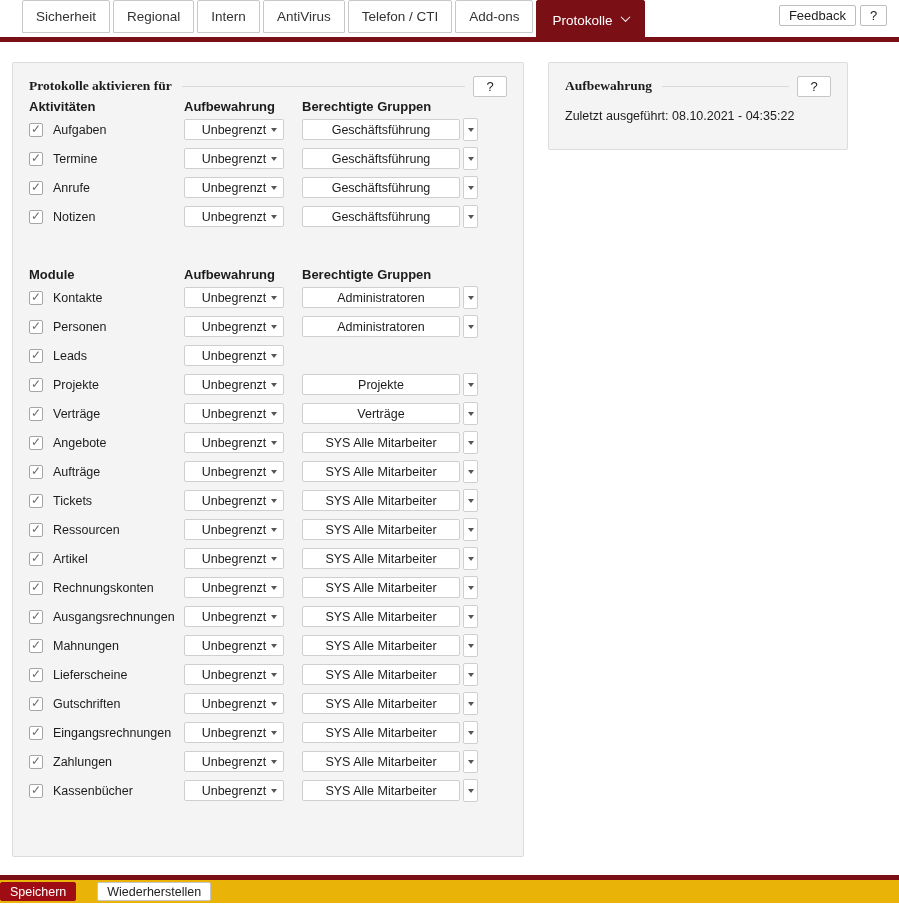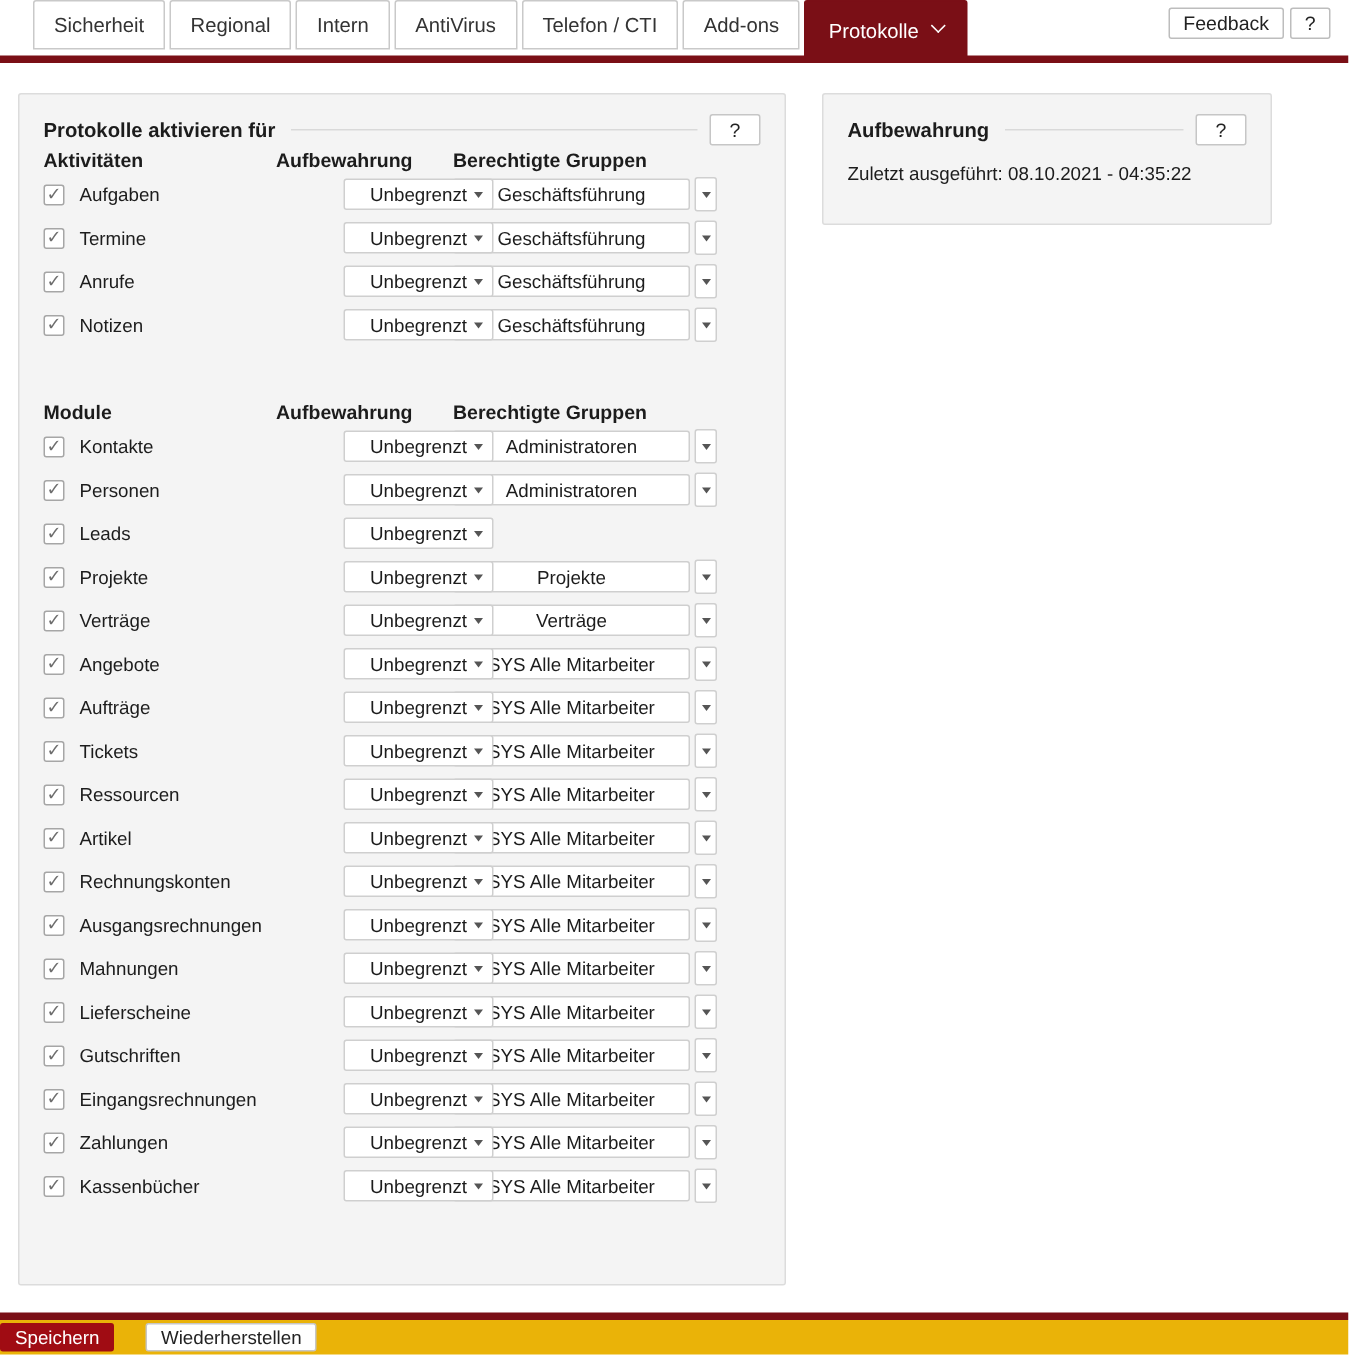--- a/index.html
+++ b/index.html
@@ -19,40 +19,40 @@
   .topright { position:absolute; right:12px; top:5px; display:flex; gap:4px; z-index:2; }
   .btn-plain { background:#fff; border:1px solid #bdbdbd; border-radius:2px; font-size:13px; color:#222;
                height:21px; display:flex; align-items:center; justify-content:center; padding:0 9px; cursor:pointer; }
   .btn-q { width:27px; padding:0; }
 
   
   .panel { position:absolute; background:#f4f4f4; border:1px solid #dcdcdc; border-radius:2px; }
   .panel-left  { left:12px; top:62px; width:512px; height:795px; padding:12px 16px; }
   .panel-right { left:548px; top:62px; width:300px; height:88px; padding:12px 16px; }
   .panel-titlerow { display:flex; align-items:center; height:22px; }
-  .panel-title { font-size:13.5px; font-weight:bold; color:#1c1c1c; white-space:nowrap; }
+  .panel-title { font-size:13.5px; font-weight:bold; color:#1c1c1c; white-space:nowrap;font-family:Liberation Serif, serif; }
   .rule { flex:1; height:1px; background:#d9d9d9; margin:0 8px 0 10px; }
   .help-btn { width:34px; height:21px; background:#fff; border:1px solid #c6c6c6; border-radius:2px;
               font-size:13px; color:#222; display:flex; align-items:center; justify-content:center; cursor:pointer; flex:none; }
   .lastrun { font-size:12.5px; color:#1c1c1c; margin-top:12px; }
 
   
   .section { margin-top:0; }
   .section + .section { margin-top:34px; }
   .colheads { display:grid; grid-template-columns:155px 118px 207px; height:18px; align-items:center; }
   .colhead { font-size:13px; font-weight:bold; color:#1c1c1c; }
   .row { display:grid; grid-template-columns:155px 118px 207px; height:29px; align-items:center; }
   .cell-label { display:flex; align-items:center; }
   .checkbox { width:14px; height:14px; background:#fff; border:1px solid #a6a6a6; border-radius:2px;
               display:flex; align-items:center; justify-content:center; cursor:pointer; flex:none; }
   .checkbox .mark { font-size:12px; color:#6e6e6e; line-height:1; transform:translateY(-1px); }
   .row-label { font-size:12.5px; color:#1c1c1c; margin-left:10px; white-space:nowrap; }
 
   .dd { position:relative; width:100px; height:21px; background:#fff; border:1px solid #cfcfcf; border-radius:2px;
-        display:flex; align-items:center; justify-content:center; font-size:12.5px; color:#1c1c1c; cursor:pointer;margin-left:45px; }
+        display:flex; align-items:center; justify-content:center; font-size:12.5px; color:#1c1c1c; cursor:pointer; }
   .dd .caret { position:absolute; right:6px; top:8px; }
   .caret { width:0; height:0; border-left:3.5px solid transparent; border-right:3.5px solid transparent; border-top:4px solid #555; }
 
   .combo { display:flex; align-items:center; gap:3px; }
   .combo-text { width:158px; height:21px; background:#fff; border:1px solid #cfcfcf; border-radius:2px;
                 display:flex; align-items:center; justify-content:center; font-size:12.5px; color:#1c1c1c;
                 white-space:pre; overflow:hidden; cursor:pointer; }
   .combo-btn { width:15px; height:23px; background:#fff; border:1px solid #cfcfcf; border-radius:2px;
                display:flex; align-items:center; justify-content:center; cursor:pointer; }
 

